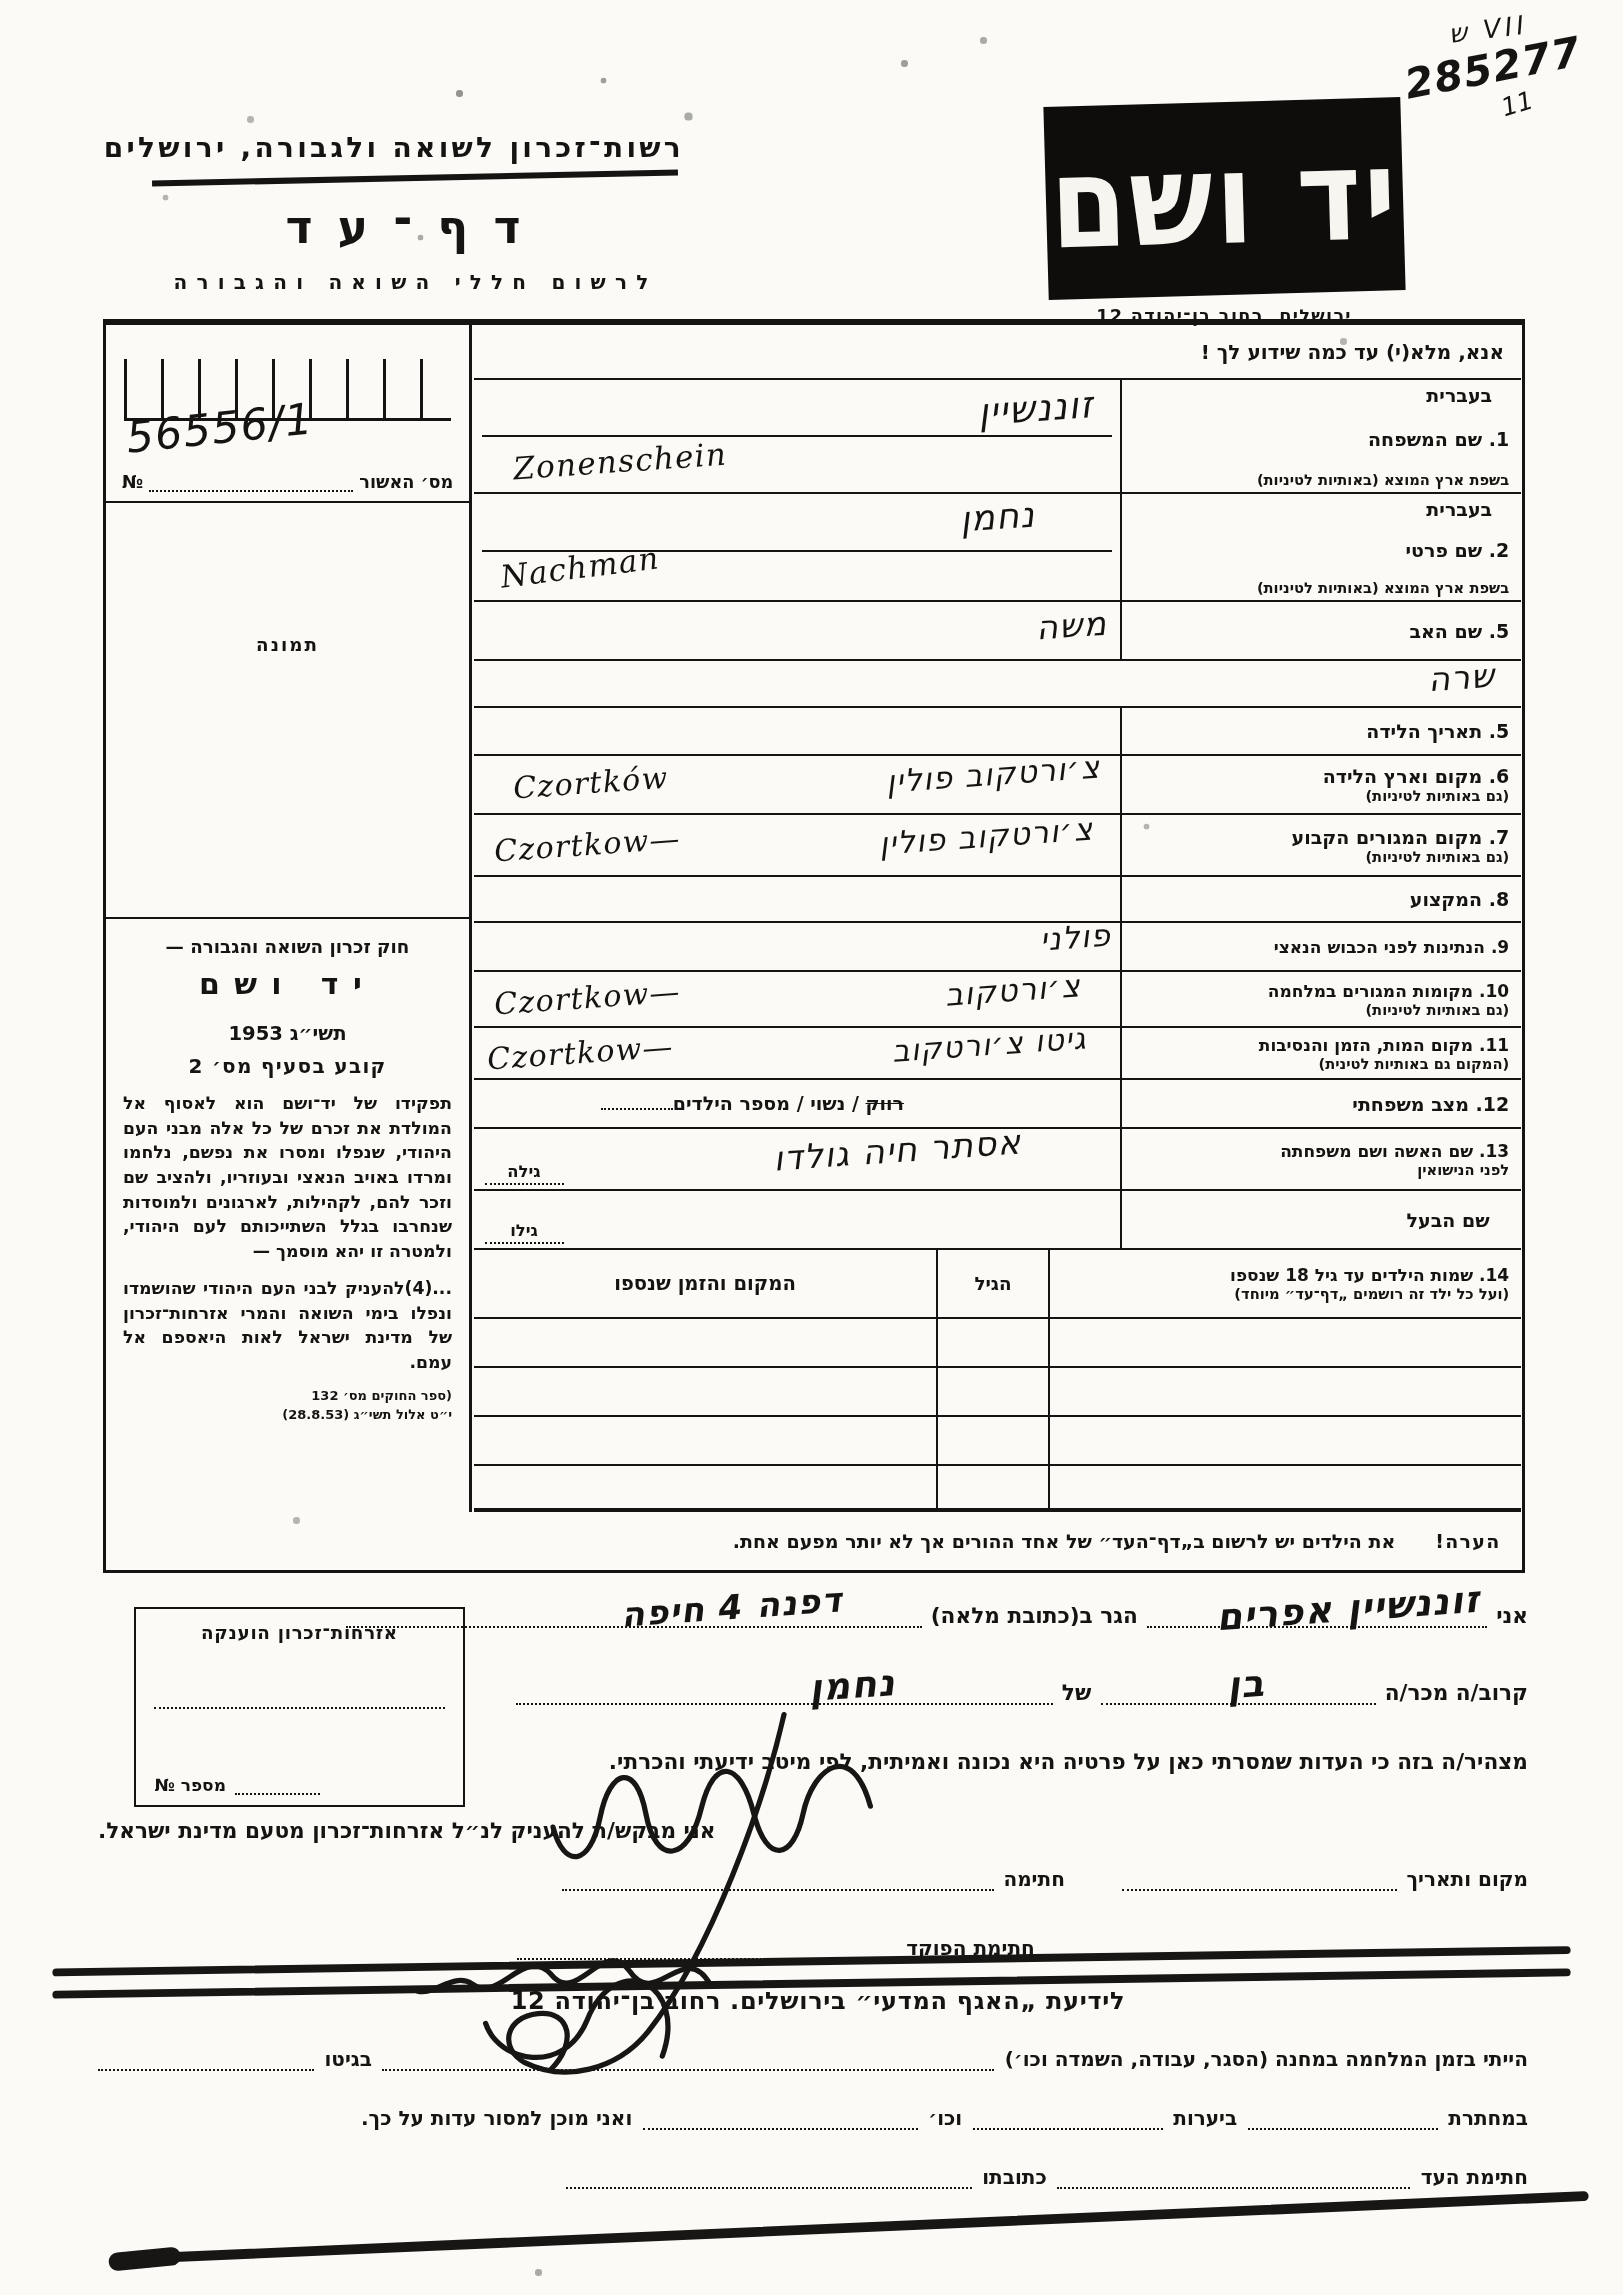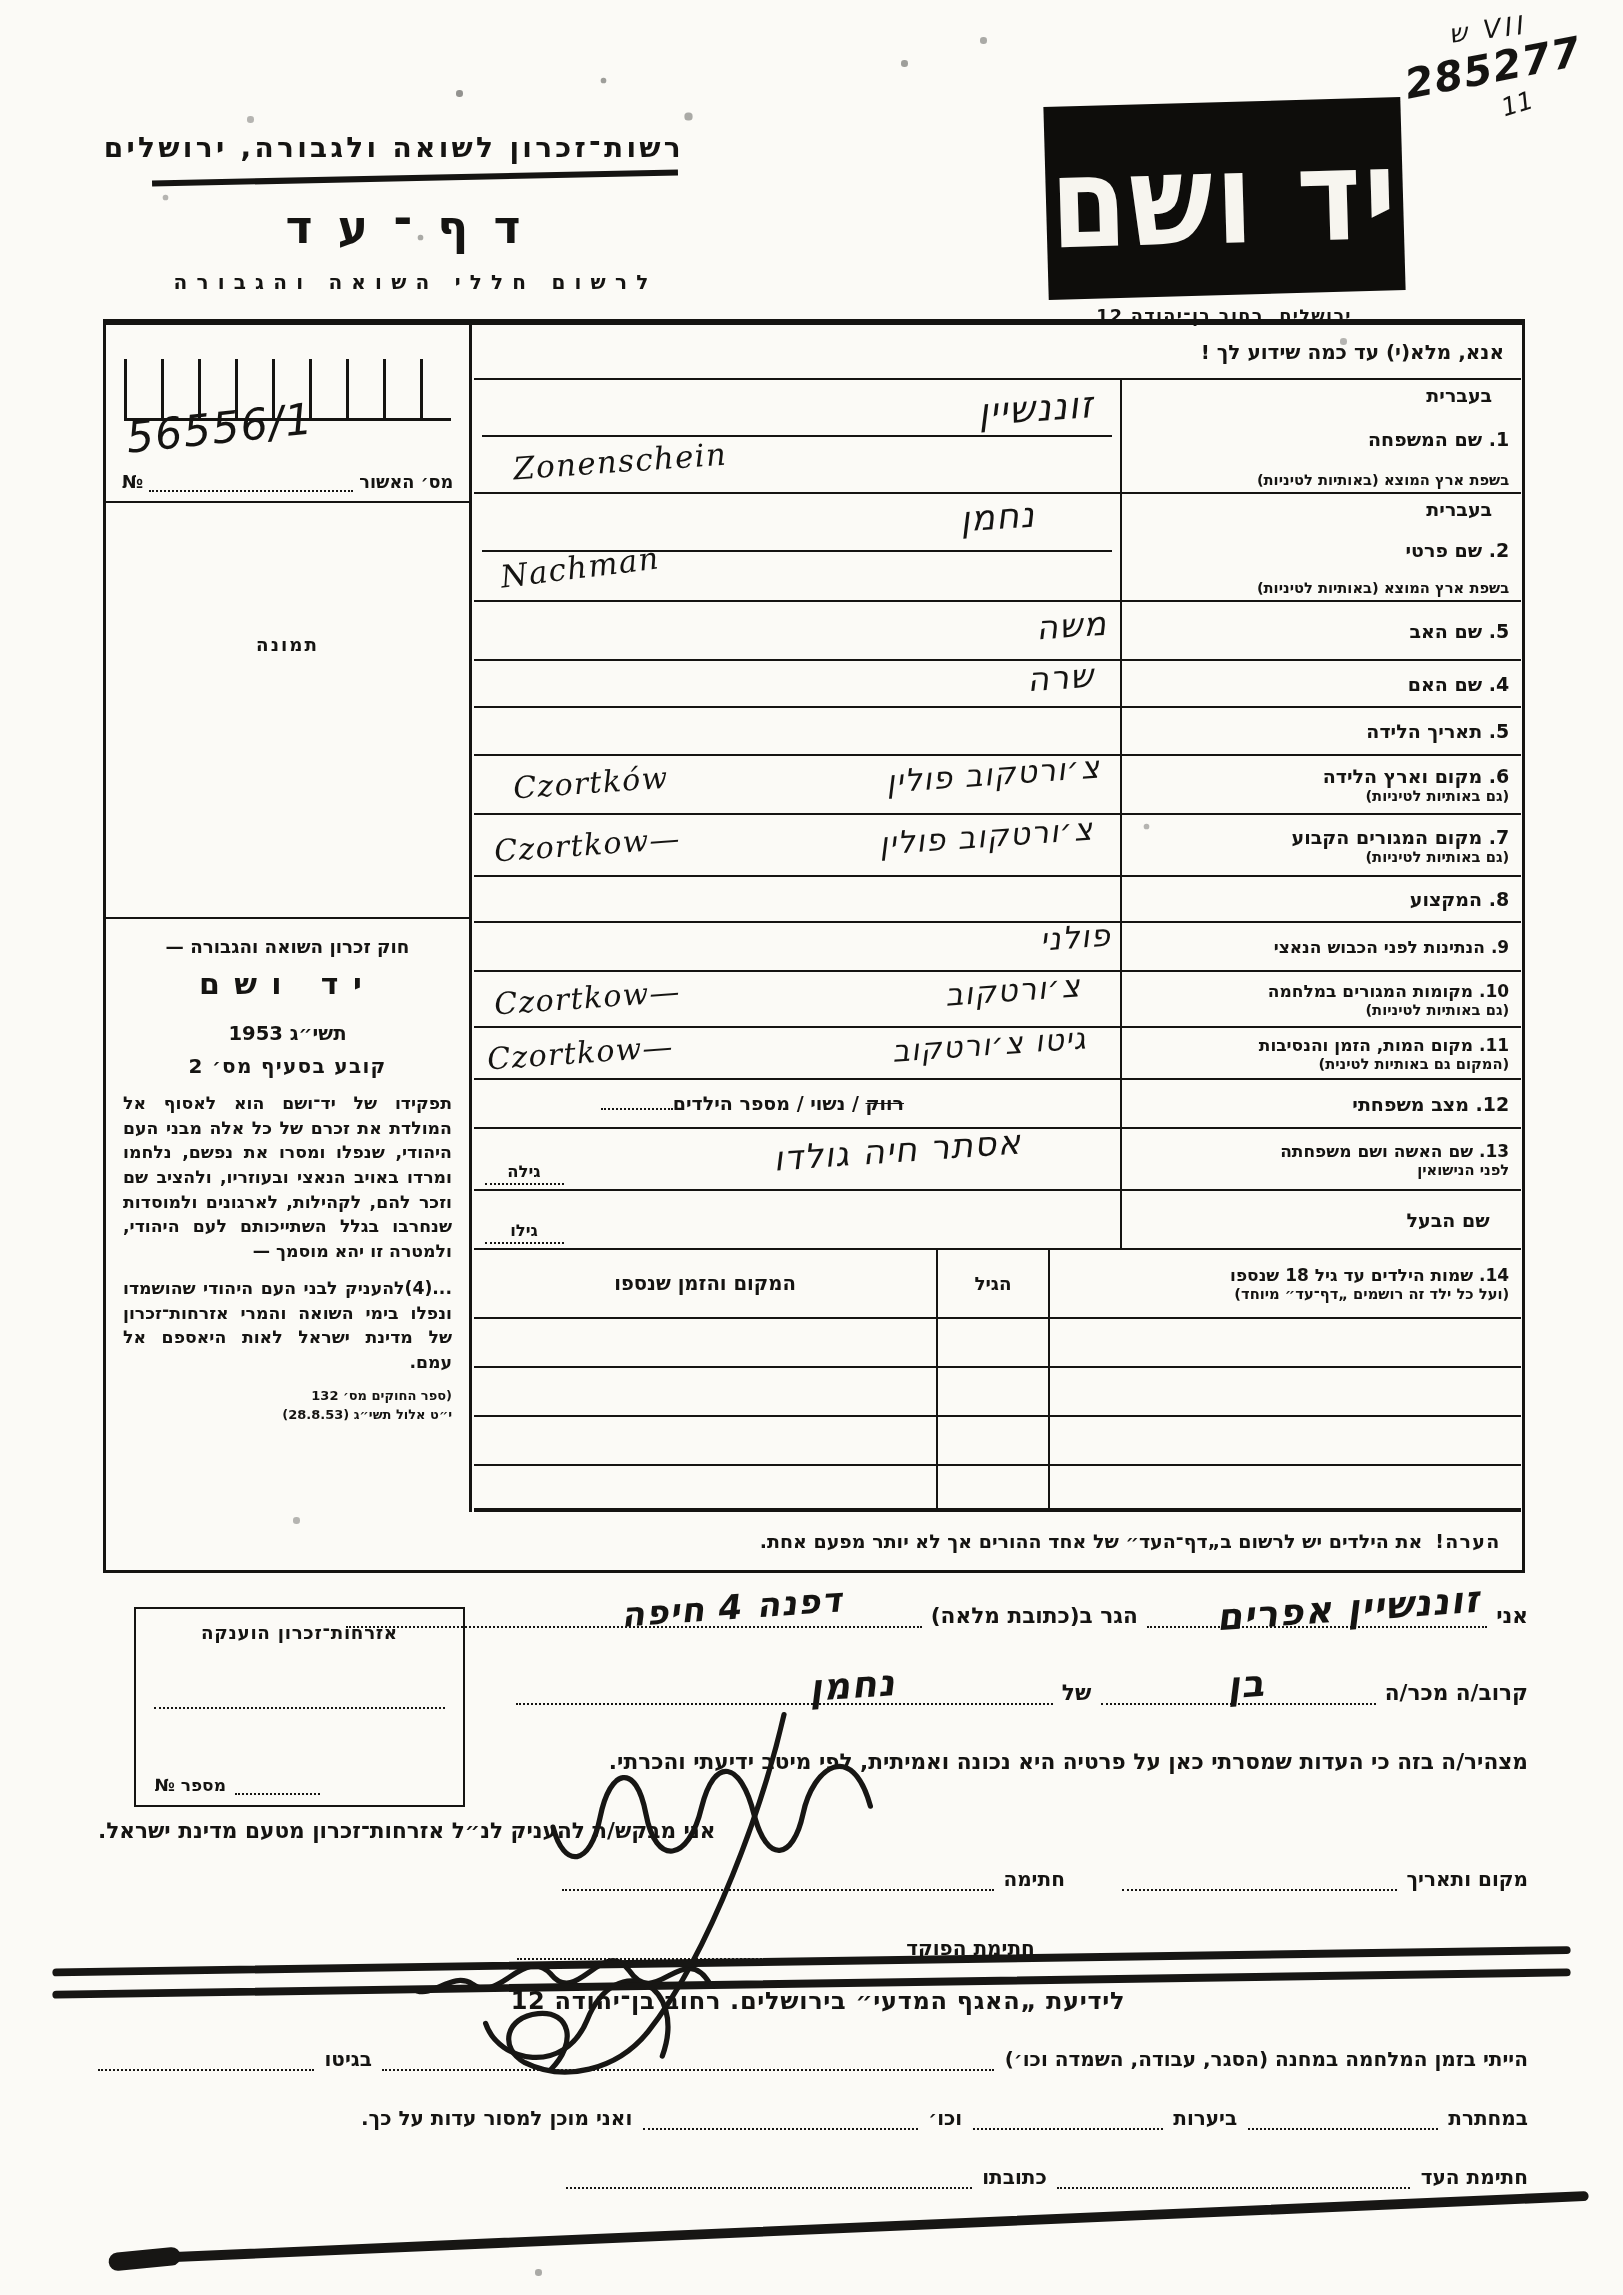--- a/index.html
+++ b/index.html
@@ -65,21 +65,21 @@
   .agebit .d{width:79px;border-bottom:2px dotted var(--ink);height:2.6px;}
   .opts{position:absolute;right:216px;top:11.8px;font-size:19px;font-weight:bold;}
   .dots-inline{display:inline-block;width:72px;border-bottom:2.6px dotted var(--ink);height:3.9px;}
 
   .hcell{box-sizing:border-box;border-left:2px solid var(--ink);display:flex;align-items:center;justify-content:center;}
   .hcell.last,.tc.last{border-left:none;}
   .trow{display:flex;box-sizing:border-box;border-bottom:2px solid var(--ink);}
   .trow.lastrow{border-bottom:4.6px solid var(--ink);}
   .tc{box-sizing:border-box;border-left:2px solid var(--ink);}
   .noterow{left:19.6px;top:1187px;width:1375px;height:58px;display:flex;align-items:center;font-size:19px;font-weight:bold;}
-  .noterow .em{margin-left:13px;letter-spacing:1.3px;}
+  .noterow .em{margin-left:40px;letter-spacing:1.3px;}
 
   
   .dline{left:98px;width:1430px;font-size:21.6px;font-weight:bold;display:flex;align-items:flex-end;gap:9.2px;}
   .blank{display:inline-block;border-bottom:2.3px dotted var(--ink);height:26px;position:relative;}
   .blank .hw{position:absolute;}
   .grantbox{left:134px;top:1607px;width:331px;height:200px;border:2.6px solid var(--ink);box-sizing:border-box;}
   .grantbox .t{font-size:18.3px;font-weight:bold;text-align:center;margin-top:13px;letter-spacing:0.7px;}
   .grantbox .mid{position:absolute;left:18.3px;right:18.3px;top:98px;border-bottom:2.3px dotted var(--ink);}
   .grantbox .num{position:absolute;left:18.3px;bottom:10.5px;font-size:17px;font-weight:bold;display:flex;gap:9.2px;align-items:flex-end;}
   .grantbox .num .d{width:85px;border-bottom:2.3px dotted var(--ink);height:3.3px;}
@@ -181,23 +181,20 @@
       <div class="frow" style="height:59px;">
         <div class="lbl center">
           <div class="main">5. שם האב</div>
         </div>
         <div class="write">
           <span class="hw he" style="right:13px;top:3.9px;font-size:33px;">משה</span>
         </div>
       </div>
 
       <div class="frow" style="height:47px;">
-        <div class="lbl center">
-          <div class="main">4. שם האם</div>
-        </div>
         <div class="write">
           <span class="hw he" style="right:26px;top:-2.6px;font-size:33px;">שרה</span>
         </div>
       </div>
 
       <div class="frow" style="height:48px;">
         <div class="lbl center">
           <div class="main">5. תאריך הלידה</div>
         </div>
         <div class="write"></div>

